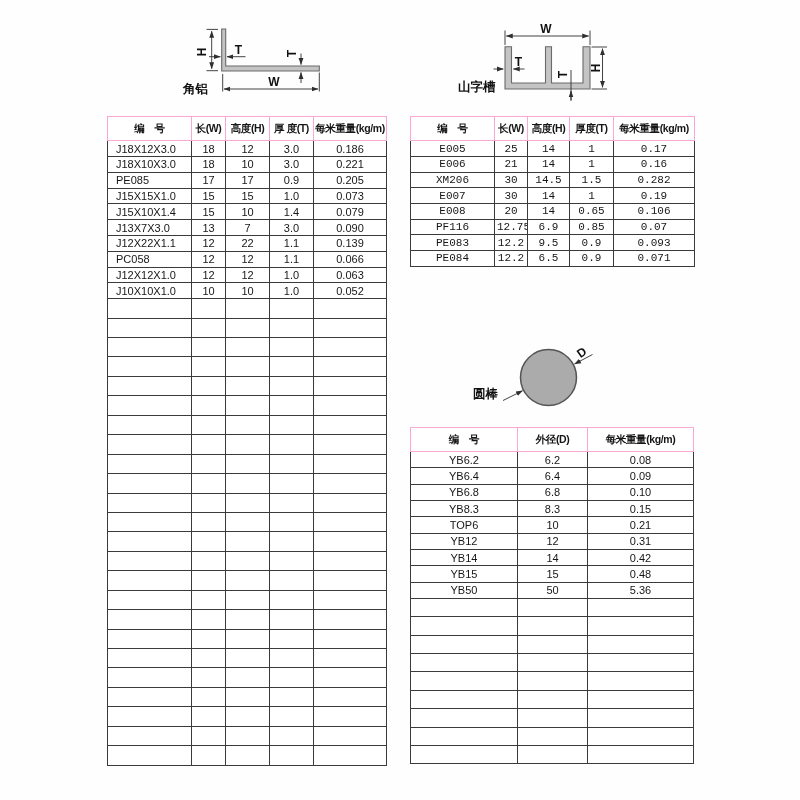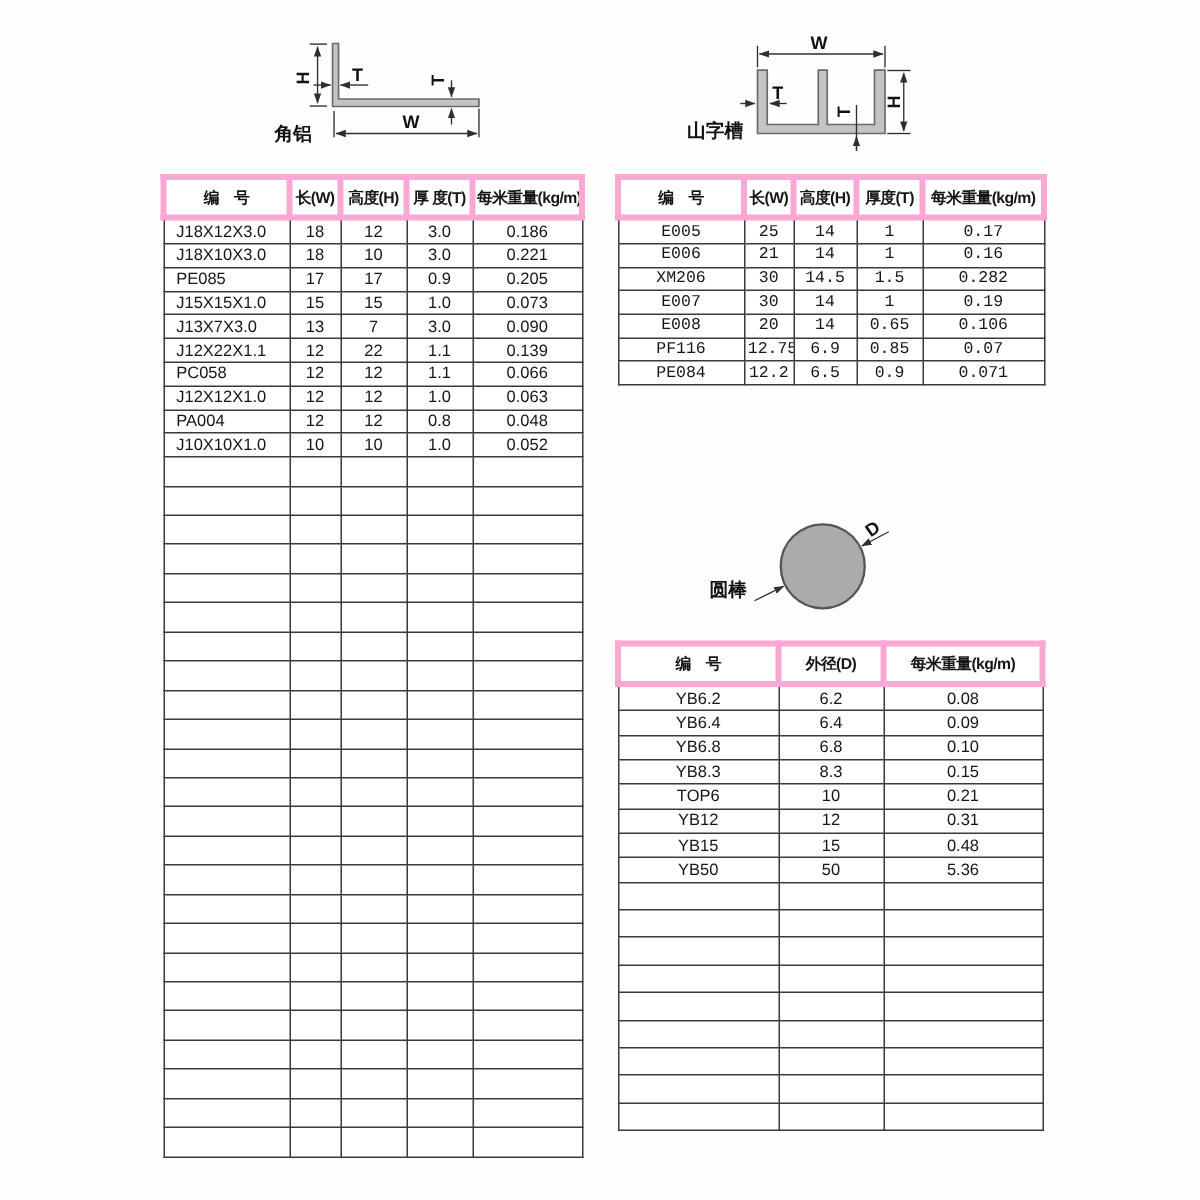--- a/index.html
+++ b/index.html
@@ -12,21 +12,21 @@
   #dia-channel{left:448px;top:14px;width:168px;height:92px;}
   #dia-rod{left:463px;top:334px;width:144px;height:80px;}
 
   .dim-line{stroke:#2f2f2f;stroke-width:0.9;fill:none;}
   .profile{fill:#c4c4c4;stroke:#6a6a6a;stroke-width:1.1;}
   .dim-text{font-size:12px;font-weight:bold;fill:#111;}
   .dia-label{font-size:12.5px;font-weight:bold;fill:#111;}
 
   table.tbl{position:absolute;border-collapse:collapse;table-layout:fixed;
             background:#fff;border:1.6px solid #2a2a2a;}
-  .tbl th{border:4px solid #f9a8d4;font-size:10.5px;font-weight:bold;
+  .tbl th{border:1px solid #f9a8d4;font-size:10.5px;font-weight:bold;
           height:23.2px;padding:0 1px;text-align:center;letter-spacing:-0.4px;
           white-space:nowrap;overflow:hidden;}
   .tbl td{border:1px solid #3a3a3a;font-size:11px;text-align:center;
           padding:0 2px;white-space:nowrap;overflow:hidden;}
 
   .tbl-angle{left:107px;top:116px;width:279px;}
   .tbl-angle tr.filled td{height:14.8px;}
   .tbl-angle tr.empty  td{height:18.45px;}
   .tbl-angle td:first-child{text-align:left;padding-left:8px;}
   .tbl-angle tr.empty td:first-child{padding-left:0;}
@@ -170,20 +170,27 @@
           <td>0.205</td>
         </tr>
         <tr class="filled">
           <td>J15X15X1.0</td>
           <td>15</td>
           <td>15</td>
           <td>1.0</td>
           <td>0.073</td>
         </tr>
         <tr class="filled">
+          <td>J15X10X1.4</td>
+          <td>15</td>
+          <td>10</td>
+          <td>1.4</td>
+          <td>0.079</td>
+        </tr>
+        <tr class="filled">
           <td>J13X7X3.0</td>
           <td>13</td>
           <td>7</td>
           <td>3.0</td>
           <td>0.090</td>
         </tr>
         <tr class="filled">
           <td>J12X22X1.1</td>
           <td>12</td>
           <td>22</td>
@@ -196,27 +203,20 @@
           <td>12</td>
           <td>1.1</td>
           <td>0.066</td>
         </tr>
         <tr class="filled">
           <td>J12X12X1.0</td>
           <td>12</td>
           <td>12</td>
           <td>1.0</td>
           <td>0.063</td>
-        </tr>
-        <tr class="filled">
-          <td>PA004</td>
-          <td>12</td>
-          <td>12</td>
-          <td>0.8</td>
-          <td>0.048</td>
         </tr>
         <tr class="filled">
           <td>J10X10X1.0</td>
           <td>10</td>
           <td>10</td>
           <td>1.0</td>
           <td>0.052</td>
         </tr>
         <tr class="empty">
           <td></td>
@@ -443,20 +443,27 @@
           <td>0.106</td>
         </tr>
         <tr class="filled">
           <td>PF116</td>
           <td>12.75</td>
           <td>6.9</td>
           <td>0.85</td>
           <td>0.07</td>
         </tr>
         <tr class="filled">
+          <td>PE083</td>
+          <td>12.2</td>
+          <td>9.5</td>
+          <td>0.9</td>
+          <td>0.093</td>
+        </tr>
+        <tr class="filled">
           <td>PE084</td>
           <td>12.2</td>
           <td>6.5</td>
           <td>0.9</td>
           <td>0.071</td>
         </tr>
       </tbody>
     </table>
 
   <table class="tbl tbl-rod">
@@ -497,20 +504,25 @@
           <td>TOP6</td>
           <td>10</td>
           <td>0.21</td>
         </tr>
         <tr class="filled">
           <td>YB12</td>
           <td>12</td>
           <td>0.31</td>
         </tr>
         <tr class="filled">
+          <td>YB14</td>
+          <td>14</td>
+          <td>0.42</td>
+        </tr>
+        <tr class="filled">
           <td>YB15</td>
           <td>15</td>
           <td>0.48</td>
         </tr>
         <tr class="filled">
           <td>YB50</td>
           <td>50</td>
           <td>5.36</td>
         </tr>
         <tr class="empty">

